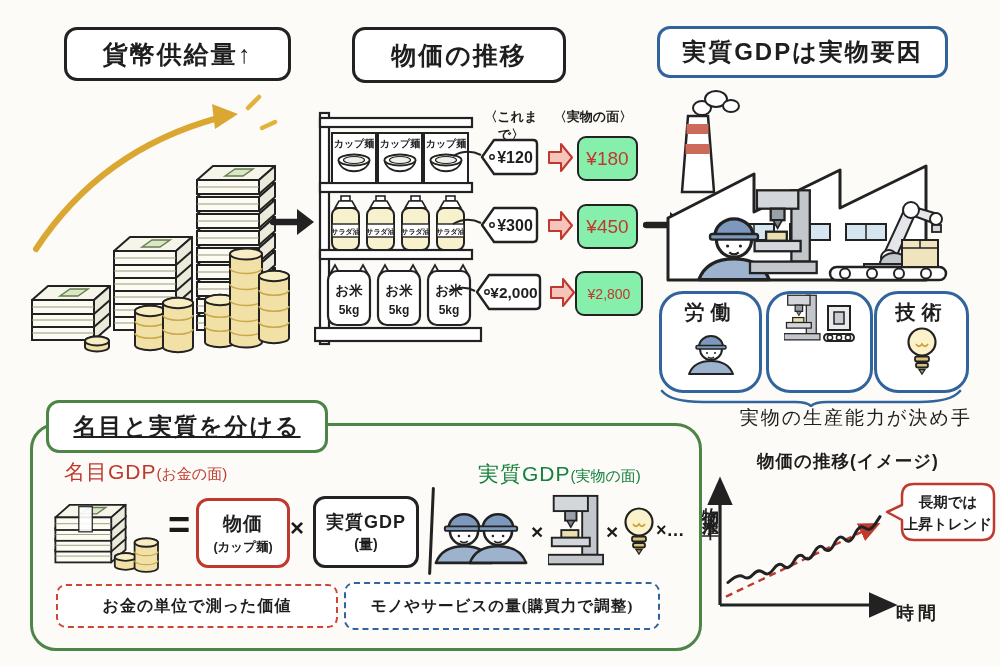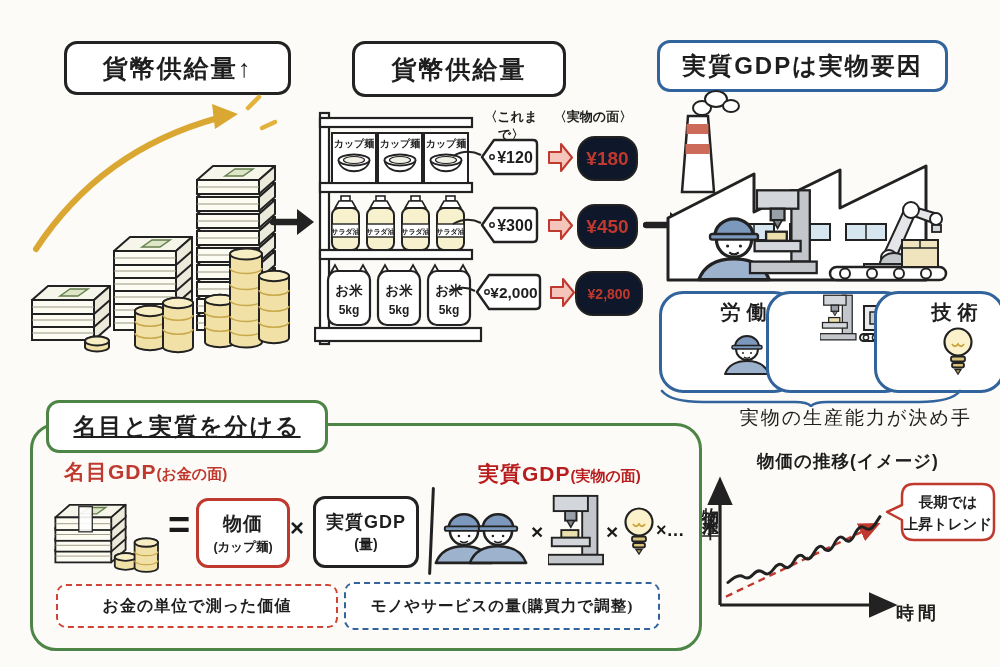--- a/index.html
+++ b/index.html
@@ -5,47 +5,47 @@
   html,body{margin:0;padding:0}
   body{
     position:relative;width:1000px;height:667px;overflow:hidden;
     background:#fcfbf7;color:#1e1e1e;
     font-family:"Liberation Sans","DejaVu Sans",sans-serif;
   }
   .abs{position:absolute}
   .sketchbox{
     border:3px solid #222;border-radius:13px;background:#fff;
     display:flex;align-items:center;justify-content:center;
-    font-weight:bold;letter-spacing:2px;margin-top:14px;
+    font-weight:bold;letter-spacing:2px;
   }
   .title-lg{font-size:25px}
   .bluebox{border-color:#31639c}
   .colhead{font-size:13px;font-weight:bold;text-align:center;letter-spacing:0}
   .newprice{
-    border:2.5px solid #222;border-radius:18px;background:#0f172a;color:#bf392e;
-    display:flex;align-items:center;justify-content:center;font-weight:bold;font-size:19px;
+    border:2.5px solid #222;border-radius:9px;background:#86efac;color:#bf392e;
+    display:flex;align-items:center;justify-content:center;font-weight:normal;font-size:19px;
   }
   .factorbox{
     position:absolute;top:291px;height:96px;background:#fff;
-    border:3px solid #31639c;border-radius:24px;text-align:center;padding-left:36px;
+    border:3px solid #31639c;border-radius:24px;text-align:center;
   }
   .factorbox .flabel{font-size:20px;font-weight:bold;letter-spacing:6px;margin-top:5px}
   .caption{font-size:19px;font-weight:normal;text-align:right;letter-spacing:2px}
   .split-container{
     border:3px solid #4d8547;border-radius:26px;background:transparent;
   }
   .split-title{
     border:3px solid #4d8547;border-radius:13px;background:#fff;z-index:3;
     display:flex;align-items:center;justify-content:center;font-weight:bold;
     font-size:23px;letter-spacing:2px;text-decoration:underline;
   }
-  .gdp-heading{font-weight:bold;white-space:nowrap}
+  .gdp-heading{font-weight:normal;white-space:nowrap}
   .gdp-heading .main{font-size:21px;letter-spacing:1px}
   .gdp-heading .sub{font-size:15px}
-  .red{color:#bf392e}.blue{color:#b91c1c}
+  .red{color:#bf392e}.blue{color:#15803d}
   .formulabox{
     border:3px solid #222;border-radius:12px;background:#fff;text-align:center;
     display:flex;flex-direction:column;align-items:center;justify-content:center;font-weight:bold;
   }
   .formulabox .l1{font-size:19px;letter-spacing:1px}
   .formulabox .l2{font-size:12.5px;margin-top:2px}
   .redborder{border-color:#bf392e}
   .op{font-weight:bold;color:#1a1a1a}
   .dashednote{
     border-radius:10px;background:#fff;display:flex;align-items:center;justify-content:center;
@@ -60,21 +60,21 @@
     font-size:17px;font-weight:bold;letter-spacing:5px;
   }
   .xlab{font-size:18px;font-weight:bold;letter-spacing:4px}
   svg text{font-family:"Liberation Sans","DejaVu Sans",sans-serif;fill:#1e1e1e}
 </style>
 </head>
 <body>
 
 <div class="abs sketchbox title-lg" style="left:64px;top:27px;width:221px;height:48px">貨幣供給量↑</div>
 
-<div class="abs sketchbox title-lg" style="left:352px;top:27px;width:208px;height:50px">貨幣供給量</div>
+<div class="abs sketchbox title-lg" style="left:352px;top:27px;width:208px;height:50px">物価の推移</div>
 
 <div class="abs sketchbox bluebox" style="left:657px;top:26px;width:285px;height:46px;font-size:24px">実質GDPは実物要因</div>
 
 <svg class="abs" style="left:16px;top:92px" width="292" height="278" viewBox="0 0 292 278">
   <defs>
     <g id="bundle">
       <polygon points="2,16 18,2 80,2 64,16" fill="#f6f5ea" stroke="#222" stroke-width="2" stroke-linejoin="round"></polygon>
       <polygon points="64,16 80,2 80,16 64,30" fill="#eceadb" stroke="#222" stroke-width="2" stroke-linejoin="round"></polygon>
       <rect x="2" y="16" width="62" height="14" fill="#fdfcf3" stroke="#222" stroke-width="2"></rect>
       <polygon points="30,12 40,5 58,5 48,12" fill="#dde7c8" stroke="#66804f" stroke-width="1.5"></polygon>

